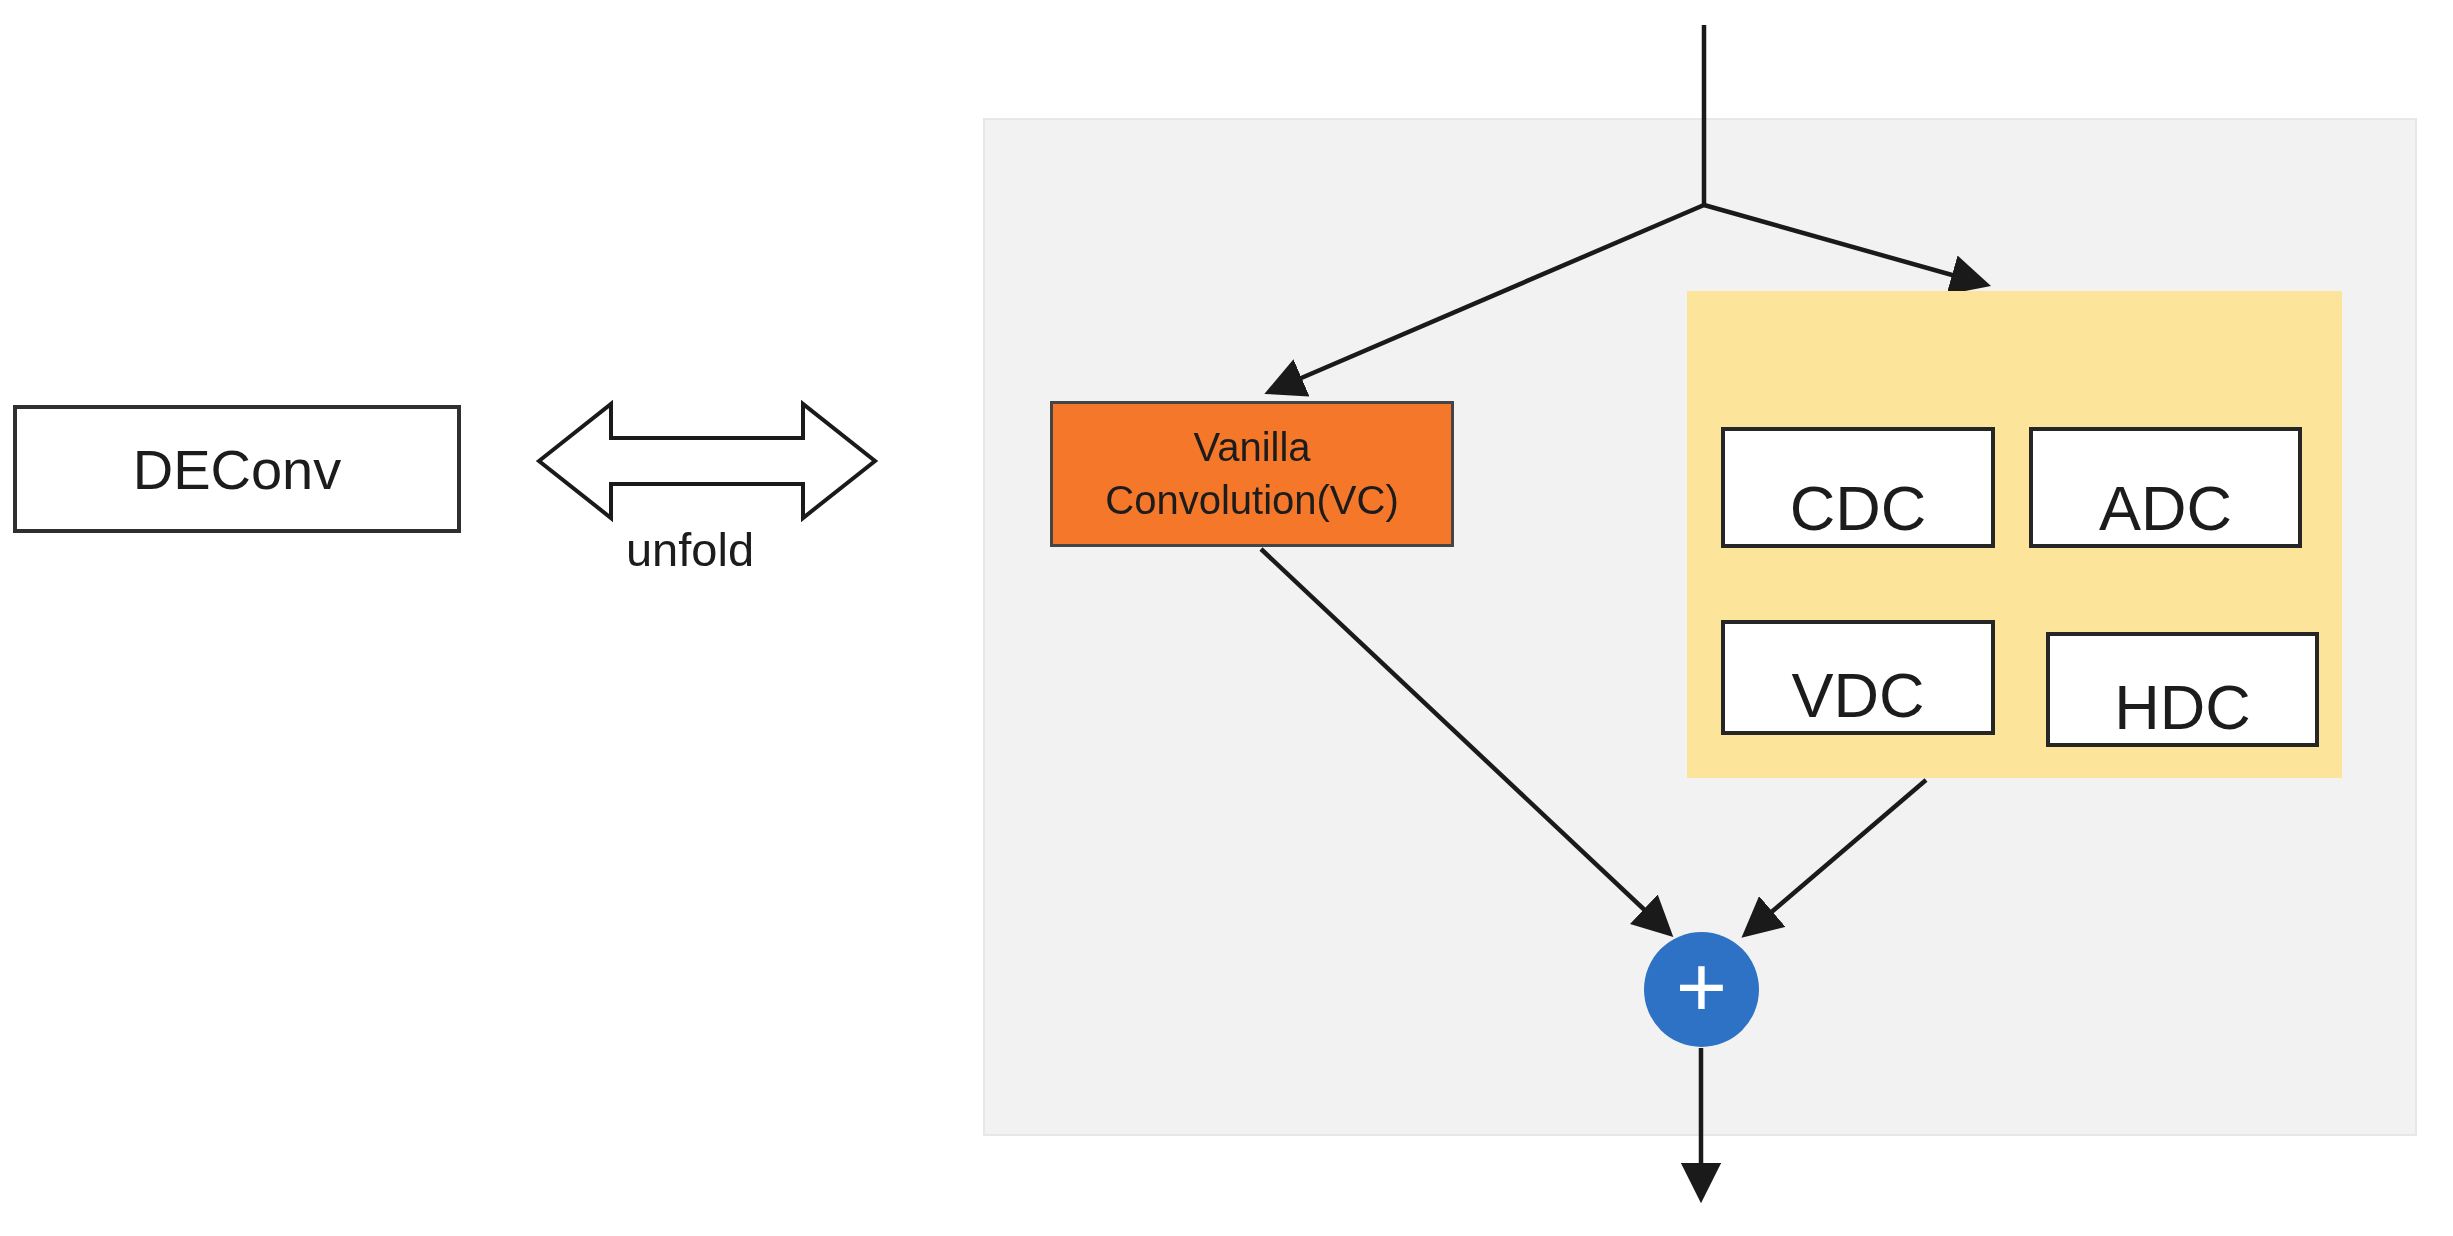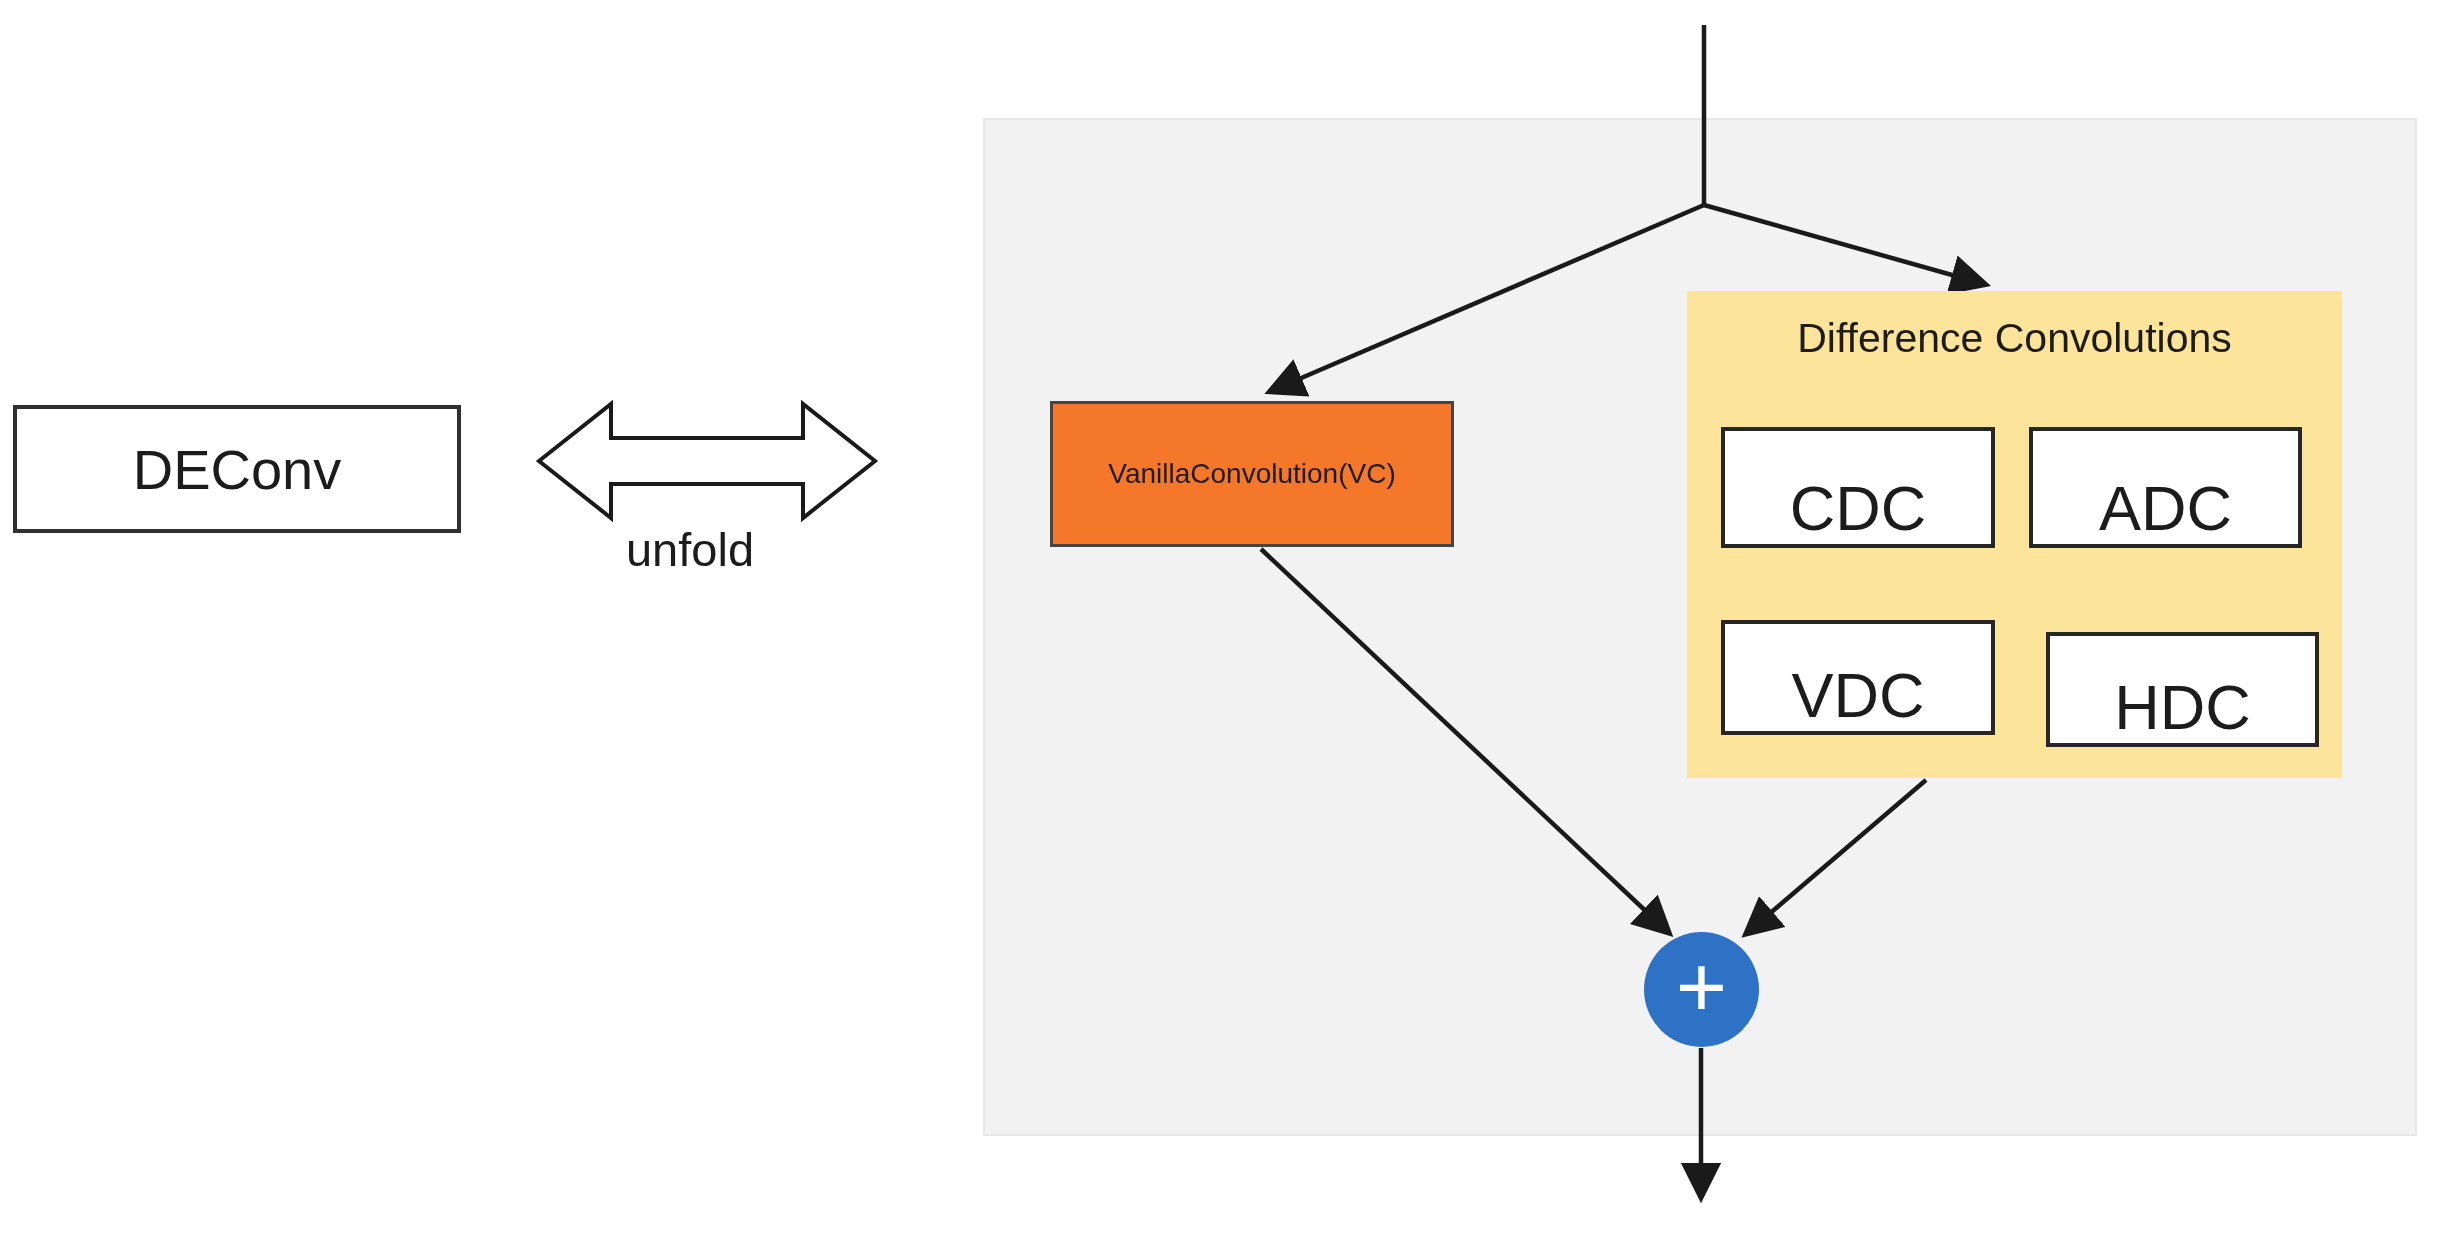--- a/index.html
+++ b/index.html
@@ -76,23 +76,23 @@
     font-size: 47px;
   }
 
   
   .vanilla-box {
     position: absolute;
     left: 1050px; top: 401px;
     width: 404px; height: 146px;
     background: var(--vanilla-fill);
     border: 3px solid #454545;
-    display: flex; flex-direction: row;
+    display: flex; flex-direction: column;
     align-items: center; justify-content: center;
-    font-size: 28px;
+    font-size: 40px;
     line-height: 1.32;
     text-align: center;
   }
 
   
   .difference-group {
     position: absolute;
     left: 1687px; top: 291px;
     width: 655px; height: 487px;
     background: var(--difference-fill);
@@ -160,21 +160,20 @@
     <polygon points="7,65 79,8 79,42 271,42 271,8 343,65 271,122 271,88 79,88 79,122"></polygon>
   </svg>
   <div class="unfold-label">unfold</div>
 
   <div class="vanilla-box">
     <span>Vanilla</span>
     <span>Convolution(VC)</span>
   </div>
 
   <div class="difference-group">
-    <div class="difference-title">Difference Convolutions</div>
     <div class="conv-cell cell-cdc">
       <span>CDC</span>
     </div>
     <div class="conv-cell cell-adc">
       <span>ADC</span>
     </div>
     <div class="conv-cell cell-vdc">
       <span>VDC</span>
     </div>
     <div class="conv-cell cell-hdc">

